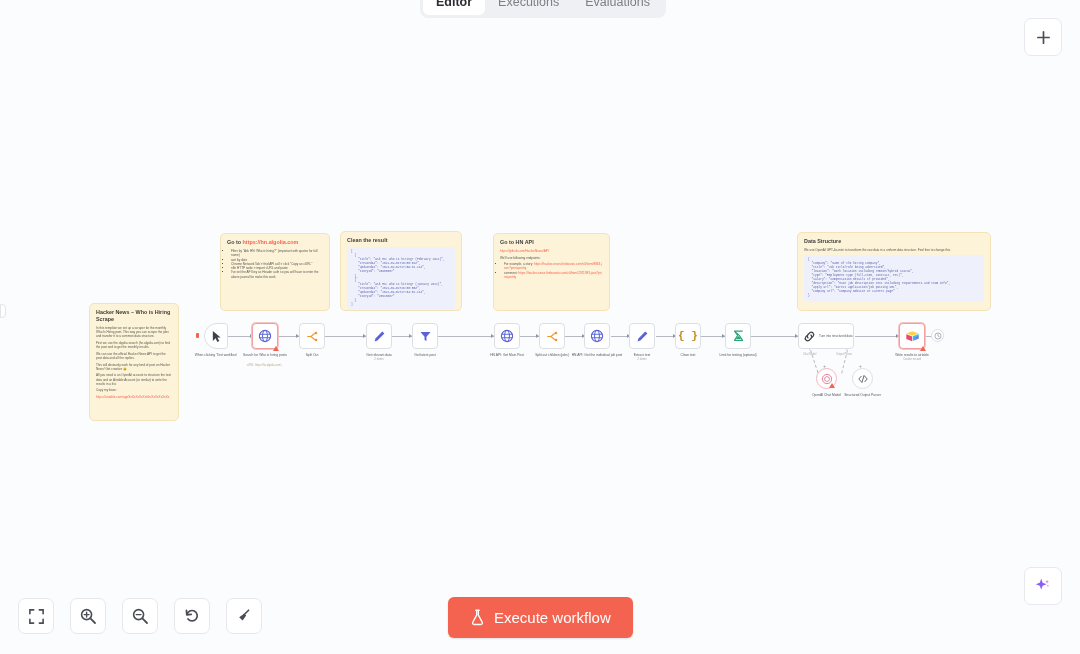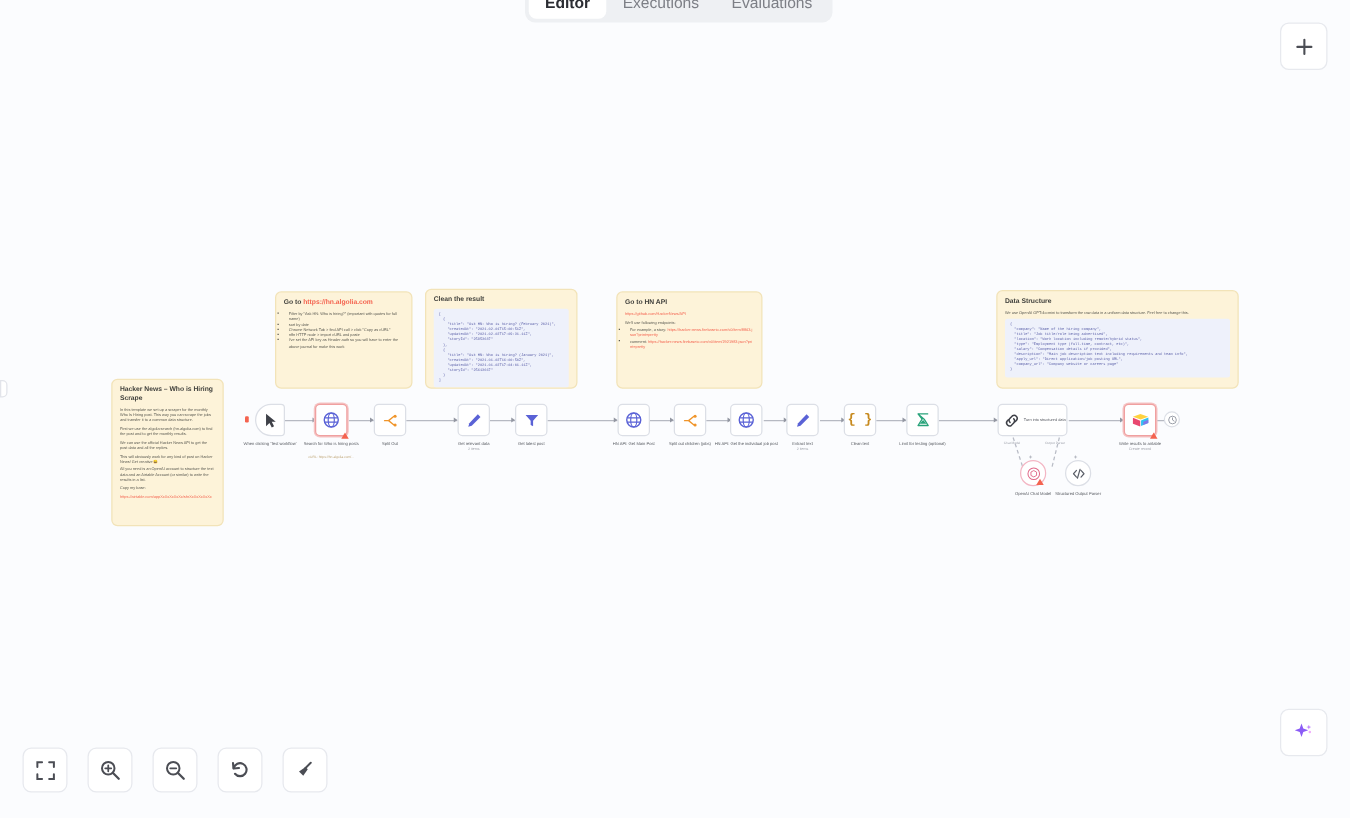--- a/index.html
+++ b/index.html
@@ -172,20 +172,26 @@
       </svg>
     </div>
     <div class="sqbtn">
       <svg width="18" height="18" viewBox="0 0 18 18">
         <path d="M13.6 3.2 L9 7.8" stroke="#4b4d54" stroke-width="1.6" stroke-linecap="round"></path>
         <path d="M9.4 6.6 L4.2 10.2 L7.6 13.6 L11.2 8.4 Z" fill="#4b4d54"></path>
       </svg>
     </div>
   </div>
 
+  <button id="execute-workflow">
+    <svg width="15" height="17" viewBox="0 0 14 16">
+      <path d="M5.4 1.2h3.2M6.2 1.2v4.6L2.6 12.4a1.4 1.4 0 0 0 1.2 2.2h6.4a1.4 1.4 0 0 0 1.2-2.2L7.8 5.8V1.2" stroke="#fff" stroke-width="1.25" fill="none" stroke-linecap="round" stroke-linejoin="round"></path>
+    </svg>
+    <span>Execute workflow</span>
+  </button>
 
   <div class="sticky" id="sticky-intro">
     <div class="s-title">Hacker News – Who is Hiring Scrape</div>
     <p>In this template we set up a scraper for the monthly Who Is Hiring post. This way you can scrape the jobs and transfer it to a common data structure.</p>
     <p>First we use the algolia search (hn.algolia.com) to find the post and to get the monthly results.</p>
     <p>We can use the official Hacker News API to get the post data and all the replies.</p>
     <p>This will obviously work for any kind of post on Hacker News! Get creative 😀</p>
     <p>All you need is an OpenAI account to structure the text data and an Airtable Account (or similar) to write the results in a list.</p>
     <p>Copy my base:</p>
     <p><a>https://airtable.com/appXxXxXxXxXx/shrXxXxXxXxXx</a></p>

